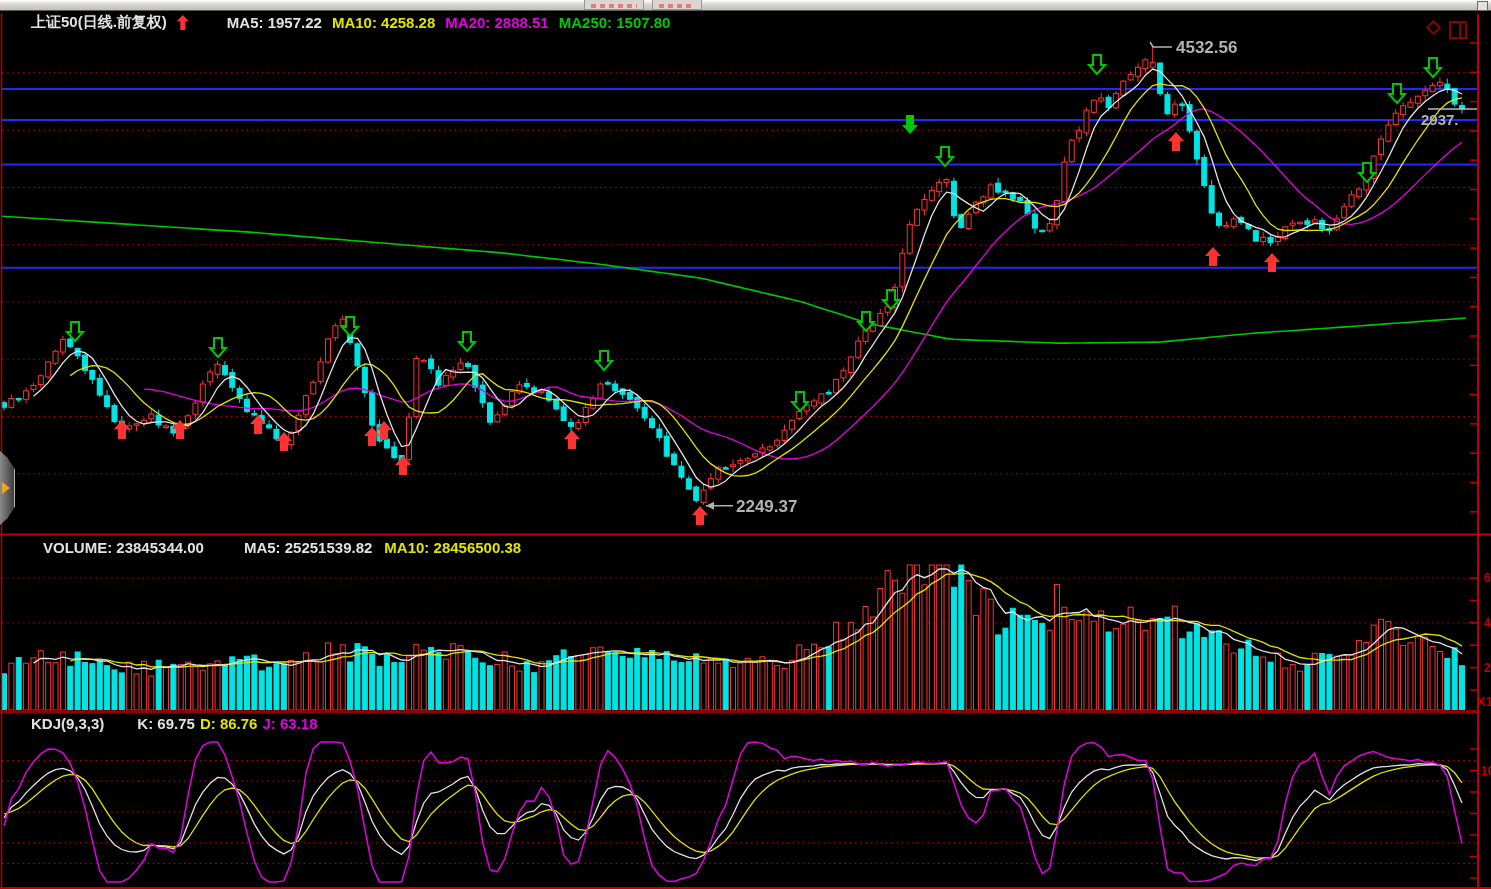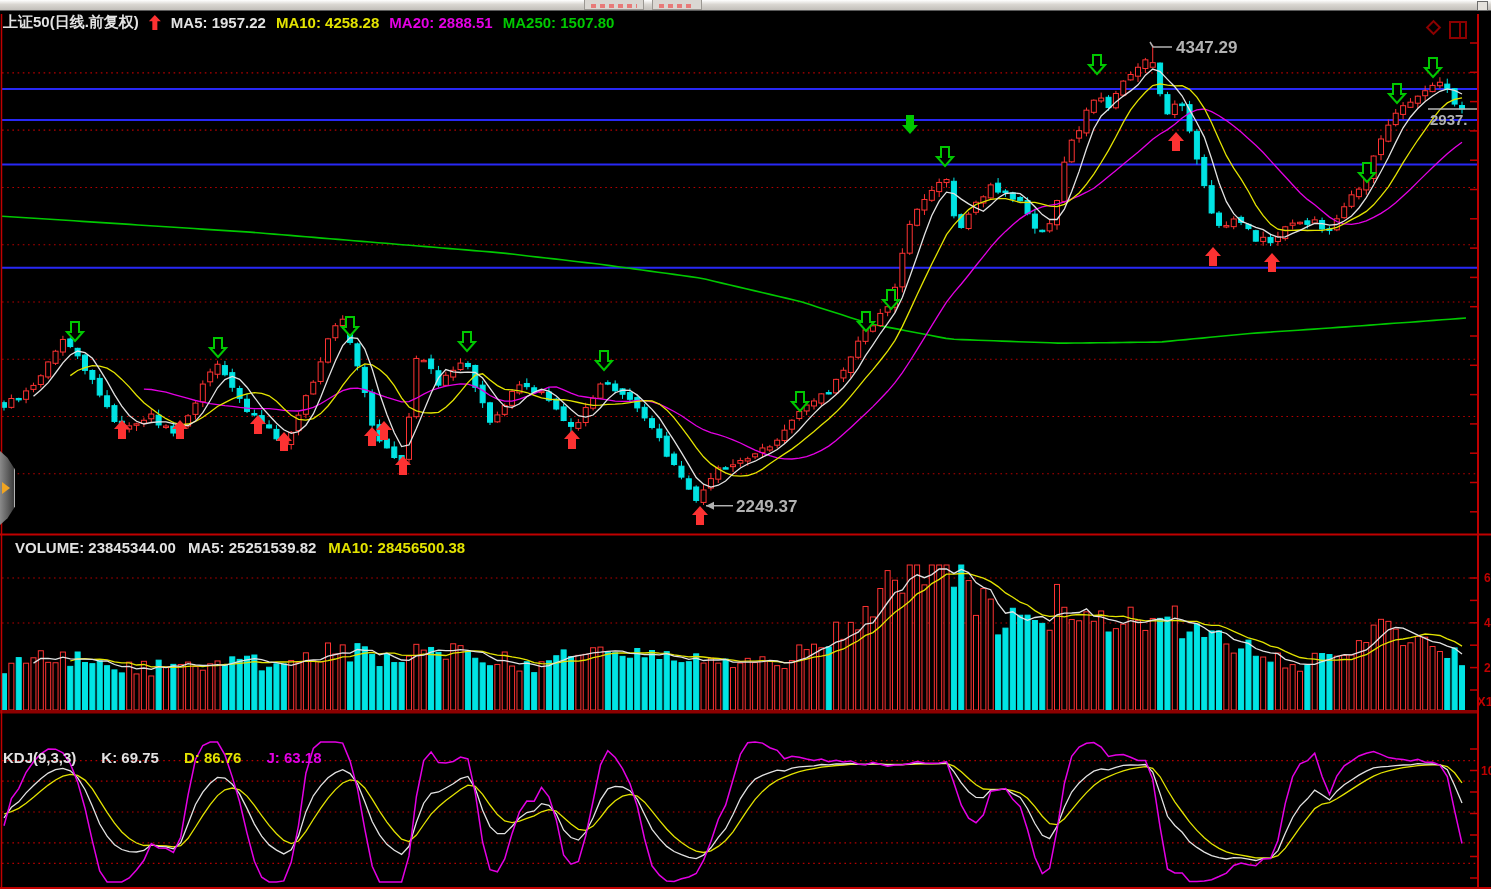--- a/index.html
+++ b/index.html
@@ -10,29 +10,29 @@
   .tb-frag{position:absolute;top:0;height:10px;background:#dad7d2;border:1px solid #9a9792;border-top:none;box-sizing:border-box;}
   .tb-frag .redmarks{position:absolute;left:6px;right:6px;top:4px;height:4px;
            background:repeating-linear-gradient(90deg,#e87a78 0 5px,transparent 5px 9px);}
   .tb-f1{left:584px;width:60px;}
   .tb-f2{left:652px;width:50px;}
   .tb-box{position:absolute;right:3px;top:1px;width:9px;height:8px;border:1px solid #6a6a6a;background:#e4e1dc;}
   svg#chart{position:absolute;left:0;top:0;}
   .hdr{position:absolute;display:flex;align-items:center;white-space:nowrap;font-size:15px;font-weight:bold;letter-spacing:0;}
   .main-hdr{left:3px;top:13px;gap:10px;}
   .vol-hdr{left:3px;top:539px;gap:12px;margin-left:12px;}
-  .kdj-hdr{left:3px;top:749px;gap:25px;}
-  .c-white{color:var(--white);}
+  .kdj-hdr{left:3px;top:715px;gap:5px;}
+  .c-white{color:var(--white);padding-left:28px;}
   .c-yellow{color:var(--yellow);}
   .c-magenta{color:var(--magenta);}
   .c-green{color:var(--green);}
   .arrow-up-red{display:inline-block;width:12px;height:15px;background:var(--up);
       clip-path:polygon(50% 0,100% 42%,71% 42%,71% 100%,29% 100%,29% 42%,0 42%);}
   .ann{position:absolute;color:var(--gray);font-size:17px;font-weight:bold;}
-  .ann-last{font-size:15px;margin-left:9px;}
+  .ann-last{font-size:15px;}
   .ax-label{position:absolute;color:var(--axisred);font-size:12px;font-weight:bold;}
   .vol-x1{font-size:13px;}
   .icon-diamond{position:absolute;left:1424px;top:21px;width:18px;height:18px;cursor:pointer;}
   .icon-diamond span{display:block;width:11px;height:11px;border:2px solid var(--sepred);transform:rotate(45deg);margin:1px auto;box-sizing:border-box;}
   .icon-panes{position:absolute;left:1449px;top:21px;width:18px;height:18px;border:2px solid var(--sepred);box-sizing:border-box;cursor:pointer;}
   .icon-panes span{position:absolute;left:8px;top:0;width:2px;height:100%;background:var(--sepred);}
   .side-tab{position:absolute;left:0;top:451px;width:14px;height:74px;
       background:linear-gradient(90deg,#8a8a8a,#3c3c3c);border-right:1px solid #b5b5b5;
       clip-path:polygon(0 0,50% 9%,100% 25%,100% 75%,50% 91%,0 100%);cursor:pointer;}
   .side-tab .tri{position:absolute;left:2px;top:31px;width:0;height:0;
@@ -761,21 +761,21 @@
     <span class="c-yellow">MA10: 28456500.38</span>
   </div>
 
   <div class="hdr kdj-hdr">
     <span class="c-white">KDJ(9,3,3)</span>
     <span class="c-white">K: 69.75</span>
     <span class="c-yellow">D: 86.76</span>
     <span class="c-magenta">J: 63.18</span>
   </div>
 
-  <div class="ann" id="ann-high" style="left: 1176px; top: 38.0195px;">4347.29</div>
+  <div class="ann" id="ann-high" style="left: 1176px; top: 38.0195px;">4532.56</div>
   <div class="ann" id="ann-low" style="left: 736px; top: 496.727px;">2249.37</div>
   <div class="ann ann-last" id="ann-last" style="left: 1421px; top: 111.04px;">2937.</div>
 
   <div class="icon-diamond">
       <span></span>
     </div>
   <div class="icon-panes">
       <span></span>
     </div>
 

